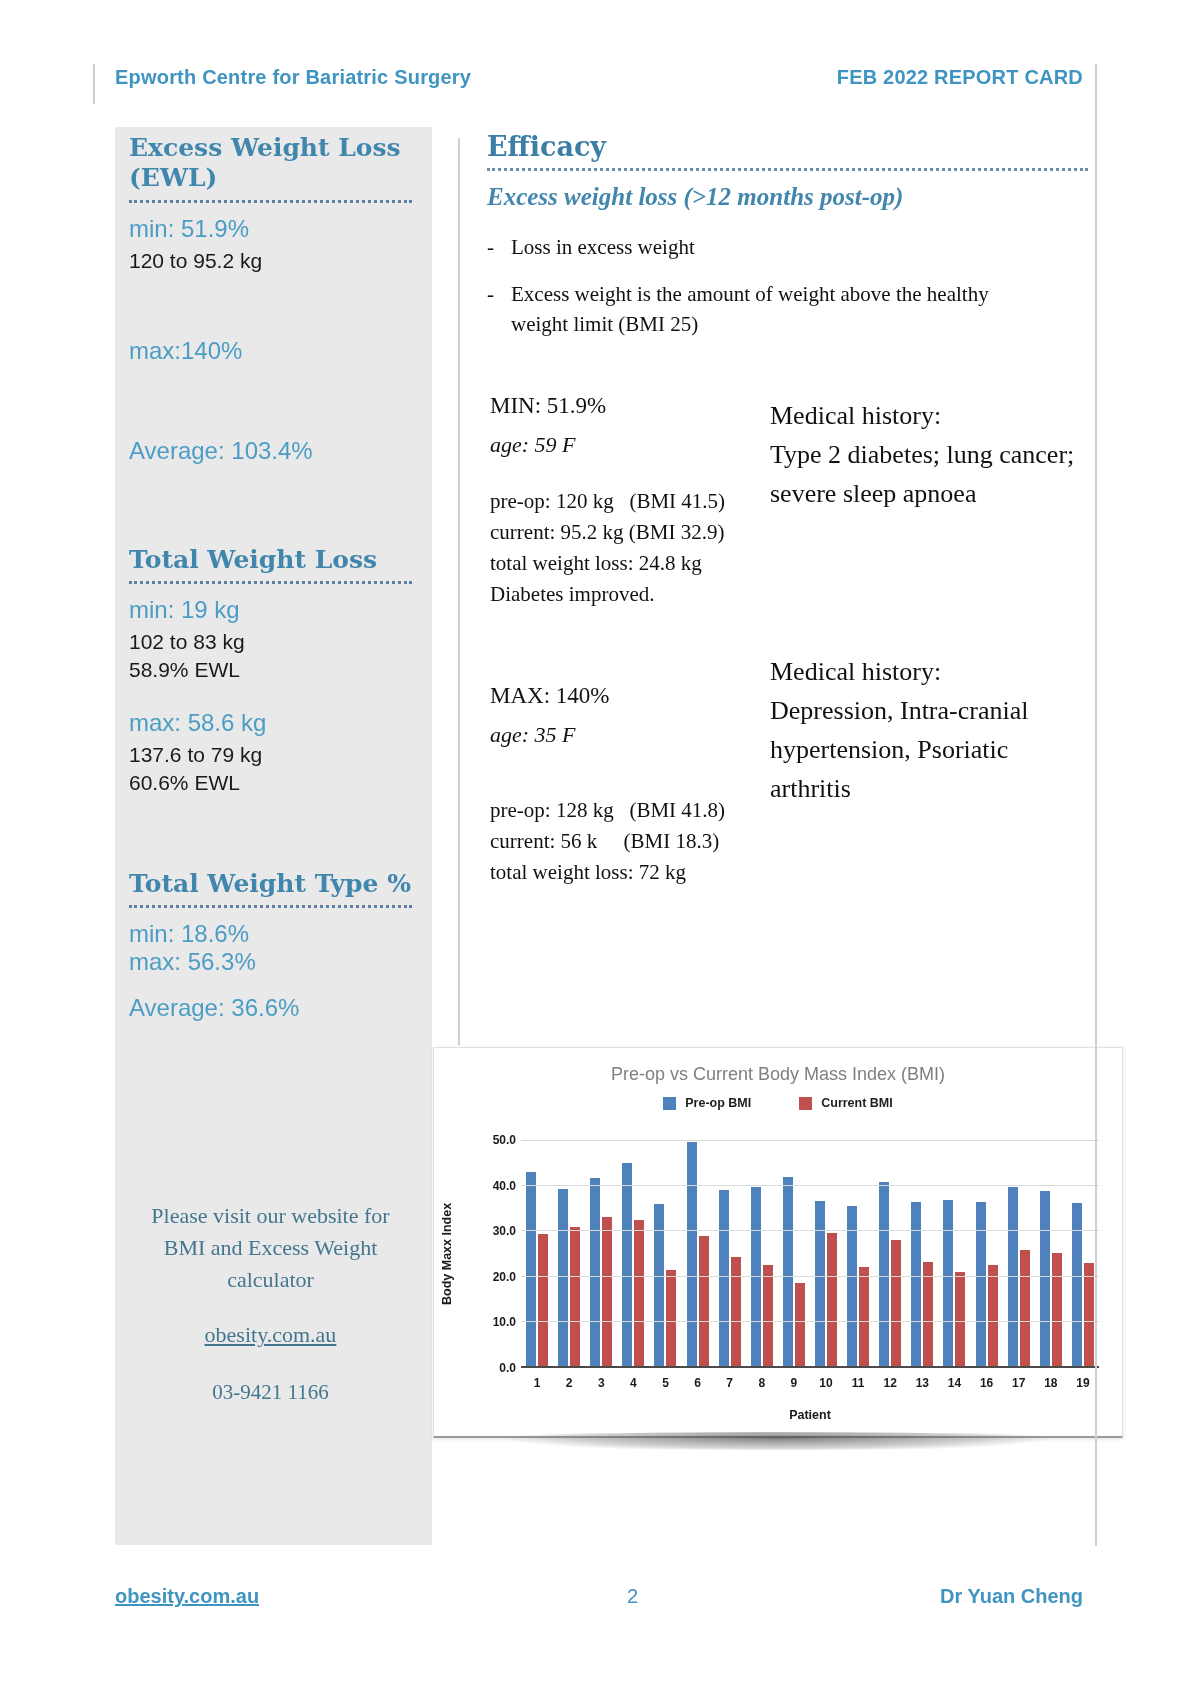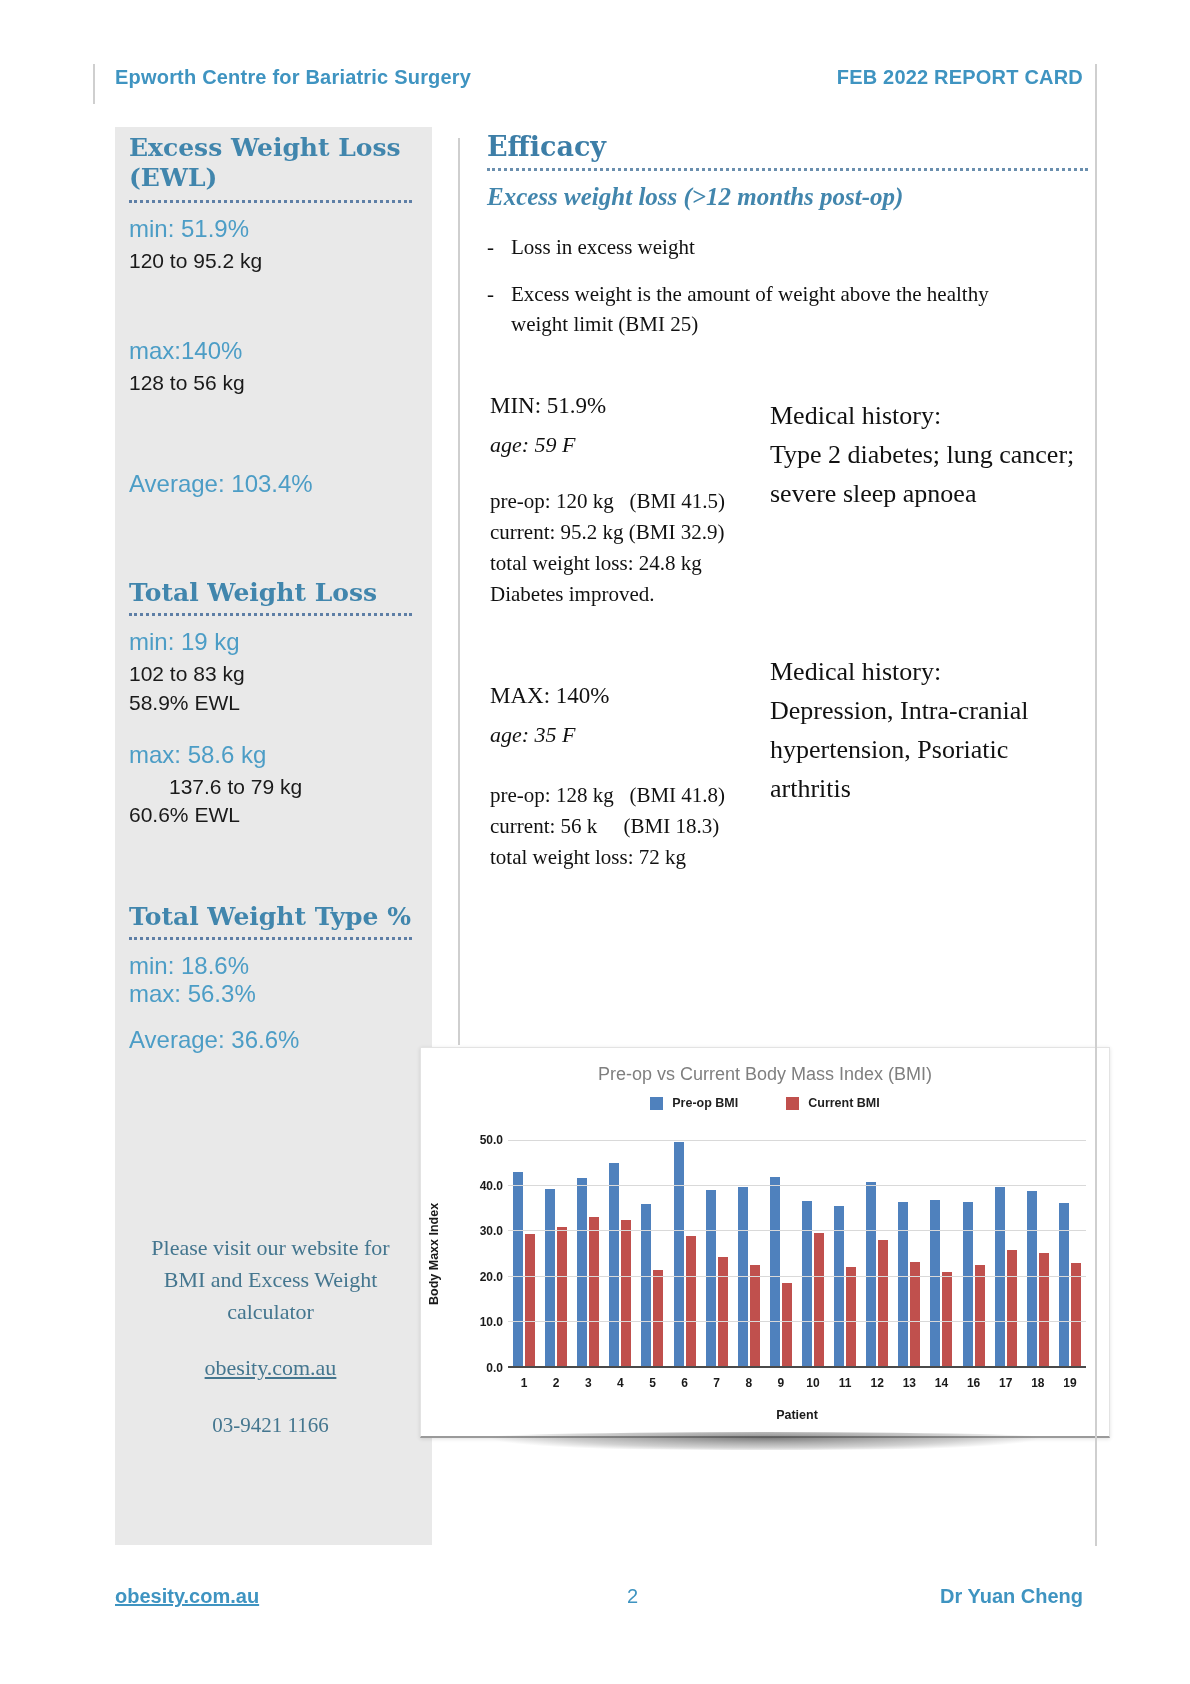--- a/index.html
+++ b/index.html
@@ -42,28 +42,28 @@
   .bullet { display:flex; margin-top:22px; font-family:"Liberation Serif", serif; font-size:21px; color:#111; line-height:1.4; }
   .bullet + .bullet { margin-top:18px; }
   .bullet .dash { width:24px; flex:none; }
   .bullet .btxt { max-width:512px; }
   .case { position:absolute; left:3px; font-family:"Liberation Serif", serif; color:#111; }
   .case-min { top:262px; }
   .case-max { top:552px; }
   .case-head { font-size:23px; }
   .case-age { font-size:22px; margin-top:13px;font-style:italic; }
   .case-stats { margin-top:28px; font-size:21px; line-height:1.48; white-space:pre-wrap; }
-  .case-max .case-stats { margin-top:32px; }
+  .case-max .case-stats { margin-top:47px; }
   .hist { position:absolute; left:770px; width:318px; font-family:Liberation Serif, serif; font-size:26px; line-height:1.5; color:#111; }
   .hist-min { top:396px; }
   .hist-max { top:652px; }
 
   
   .chart-card {
-    position:absolute; left:420px; top:1047px; width:690px; height:391px;
+    position:absolute; left:433px; top:1047px; width:690px; height:391px;
     background:#ffffff; border:1px solid #e3e3e3; border-bottom:2px solid #9a9a9a;
     box-shadow:0 1px 4px rgba(0,0,0,.12); z-index:3;
   }
   .chart-card::after {
     content:""; position:absolute; left:6px; right:6px; bottom:-14px; height:18px;
     background:radial-gradient(ellipse 52% 95% at 50% 35%, rgba(40,40,40,.55), rgba(90,90,90,.28) 55%, rgba(255,255,255,0) 78%);
     border-radius:50%;
   }
   .chart-title { position:absolute; top:16px; left:0; width:100%; text-align:center; font-size:18px; color:#7f7f7f; }
   .chart-legend { position:absolute; top:48px; left:0; width:100%; display:flex; justify-content:center; gap:48px; }
@@ -95,30 +95,29 @@
   <div class="rule rule-left-short"></div>
   <div class="rule rule-right"></div>
   <div class="rule rule-mid"></div>
 
   <div class="sidebar">
     <div class="sb-h">Excess Weight Loss (EWL)</div>
     <div class="dotted"></div>
     <div class="sb-val" style="margin-top:12px;">min: 51.9%</div>
     <div class="sb-det" style="margin-top:4px;">120 to 95.2 kg</div>
     <div class="sb-val" style="margin-top:62px;">max:140%</div>
-    <div class="sb-det" style="margin-top:4px;">128 to 56 kg</div>
     <div class="sb-val" style="margin-top:72px;">Average: 103.4%</div>
 
     <div class="sb-h" style="margin-top:80px;">Total Weight Loss</div>
     <div class="dotted" style="margin-top:6px;"></div>
     <div class="sb-val" style="margin-top:12px;">min: 19 kg</div>
     <div class="sb-det" style="margin-top:4px;">102 to 83 kg</div>
     <div class="sb-det">58.9% EWL</div>
     <div class="sb-val" style="margin-top:24px;">max: 58.6 kg</div>
-    <div class="sb-det" style="margin-top:4px;margin-left:40px;">137.6 to 79 kg</div>
+    <div class="sb-det" style="margin-top:4px;">137.6 to 79 kg</div>
     <div class="sb-det">60.6% EWL</div>
 
     <div class="sb-h" style="margin-top:72px;">Total Weight Type %</div>
     <div class="dotted" style="margin-top:6px;"></div>
     <div class="sb-val" style="margin-top:12px;">min: 18.6%</div>
     <div class="sb-val">max: 56.3%</div>
     <div class="sb-val" style="margin-top:18px;">Average: 36.6%</div>
 
     <div class="promo" style="margin-top:178px; padding:0 14px;">Please visit our website for BMI and Excess Weight calculator</div>
     <div class="promo">

